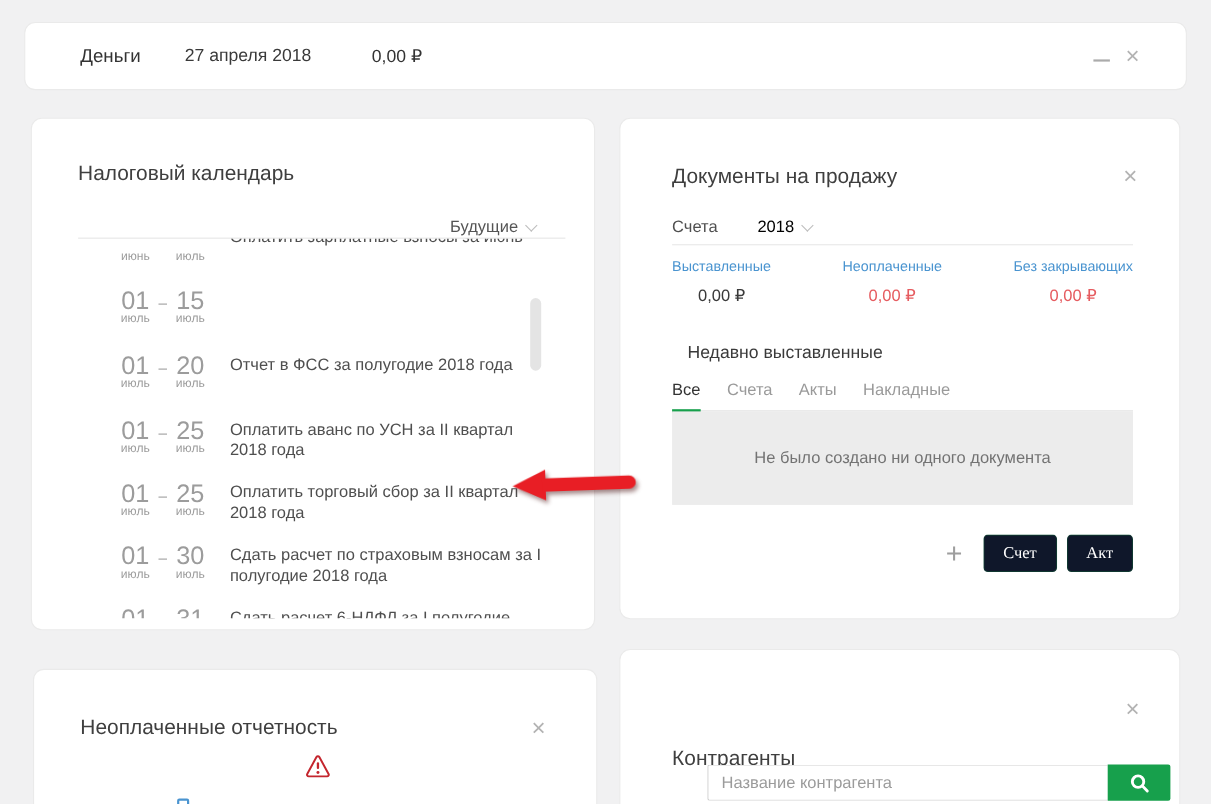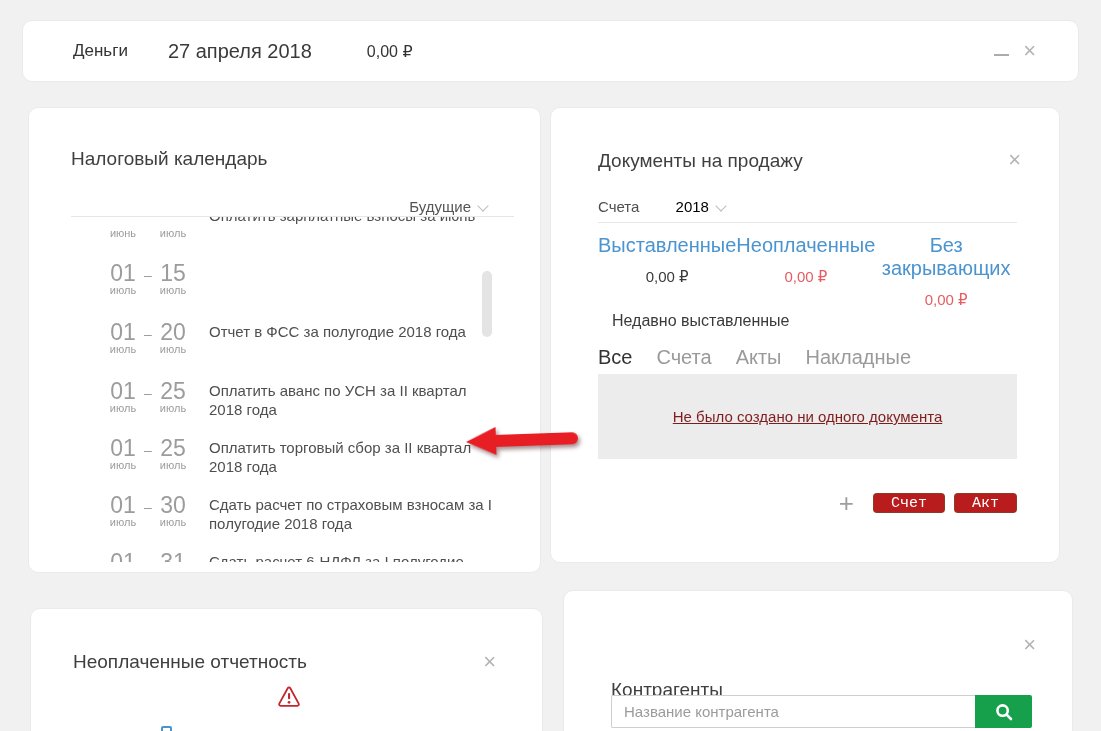--- a/index.html
+++ b/index.html
@@ -25,21 +25,21 @@
   }
   .chev {
     display:inline-block; width:8px; height:8px;
     border-right:1.5px solid #bdbdbd; border-bottom:1.5px solid #bdbdbd;
     transform:rotate(45deg); margin-left:8px; vertical-align:2px;
   }
 
   
   .topbar { left:22px; top:20px; width:1057px; height:62px; display:flex; align-items:center; }
   .tb-title  { margin-left:50px; font-size:17px; color:#333; }
-  .tb-date   { margin-left:40px; font-size:20px; color:#3a3a3a; }
+  .tb-date   { margin-left:40px; font-size:16px; color:#3a3a3a; }
   .tb-amount { margin-left:55px; font-size:16px; color:#333; }
   .tb-icons  { position:absolute; right:42px; top:0; height:100%; display:flex; align-items:center; gap:14px; }
   .min-bar   { width:15px; height:2px; background:#ababab; margin-top:8px; cursor:pointer; }
   .tb-icons .close-x { position:static; }
 
   
   .tax-card { left:28px; top:107px; width:513px; height:466px; }
   .tc-title { position:absolute; left:42px; top:40px; font-size:19px; color:#3f3f3f; }
   .tc-filter { position:absolute; right:53px; top:90px; font-size:15px; color:#555; cursor:pointer; }
   .tc-sep { position:absolute; left:42px; right:26px; top:108px; border-top:1px solid #e6e6e6; }
@@ -59,63 +59,63 @@
   
   .arrow-wrap { position:absolute; left:466px; top:426px; width:114px; height:28px;
                 transform:rotate(-2deg); filter:drop-shadow(2px 3px 2px rgba(60,0,0,0.45)); z-index:9; }
   .arrow-head { position:absolute; left:0; top:0; width:0; height:0;
                 border-top:14px solid transparent; border-bottom:14px solid transparent;
                 border-right:30px solid #e81e25; }
   .arrow-body { position:absolute; left:27px; top:8px; width:85px; height:12px;
                 background:#e81e25; border-radius:0 6px 6px 0; }
 
   
-  .sales-card { left:550px; top:107px; width:510px; height:456px; }
+  .sales-card { left:563px; top:107px; width:510px; height:456px; }
   .sd-title { position:absolute; left:47px; top:42px; font-size:19px; color:#3f3f3f; }
   .sd-close { right:38px; top:44px; }
   .sd-type-row { position:absolute; left:47px; top:90px; font-size:15px; }
   .sd-type { color:#4f4f4f; }
   .sd-year { color:#000000; margin-left:32px; cursor:pointer; }
   .sd-sep { position:absolute; left:47px; right:42px; top:114px; border-top:1px solid #e8e8e8; }
   .sd-stats { position:absolute; left:47px; right:42px; top:126px; display:flex; justify-content:space-between; }
   .stat { text-align:center; }
-  .stat-label { font-size:20px; color:#4a94d0; cursor:pointer; text-decoration:none; display:block; }
+  .stat-label { font-size:13px; color:#4a94d0; cursor:pointer; text-decoration:none; display:block; }
   .stat-value { font-size:15px; margin-top:11px; }
   .stat-value.dark { color:#3a3a3a; }
   .stat-value.red  { color:#e65c60; }
   .sd-recent { position:absolute; left:47px; top:204px; font-size:16px; color:#3a3a3a;margin-left:14px; }
   .sd-tabs { position:absolute; left:47px; right:42px; top:238px; display:flex; gap:24px;
              border-bottom:1px solid #e2e2e2; }
-  .tab { font-size:20px; color:#9a9a9a; padding-bottom:9px; cursor:pointer; }
+  .tab { font-size:15px; color:#9a9a9a; padding-bottom:9px; cursor:pointer; }
   .tab.active { color:#333; border-bottom:3px solid #17a04c; margin-bottom:-2px; }
   .sd-empty { position:absolute; left:47px; right:42px; top:266px; height:85px; background:#ececec;
               display:flex; align-items:center; justify-content:center; }
-  .sd-empty span { font-size:15px; color:#7f1d1d;text-decoration:underline; }
+  .sd-empty span { font-size:15px; color:#737373; }
   .sd-btns { position:absolute; right:42px; top:378px; display:flex; align-items:center; gap:9px; }
   .plus { font-size:26px; color:#9e9e9e; margin-right:10px; cursor:pointer; line-height:34px; }
-  .green-btn { height:20px; padding:0 17px; background:#b91c1c; border:1px solid #14914442;
+  .green-btn { height:34px; padding:0 17px; background:#0f172a; border:1px solid #14914442;
                border-radius:4px; color:#fff; font-size:15px; cursor:pointer;
-               font-family:Liberation Mono, monospace; }
+               font-family:Liberation Serif, serif; }
 
   
   .ereport-card { left:30px; top:608px; width:513px; height:260px; }
   .er-title { position:absolute; left:42px; top:42px; font-size:19px; color:#3f3f3f; }
   .er-close { right:46px; top:45px; }
   .er-warning { position:absolute; left:246px; top:77px; }
   .er-bluefrag { position:absolute; left:130px; top:117px; width:11px; height:12px;
                  border:2px solid #4a94d0; border-radius:2px; }
 
   
   .contr-card { left:563px; top:590px; width:510px; height:260px; }
   .ct-title { position:absolute; left:47px; top:44px; font-size:19px; color:#3f3f3f;margin-top:44px; }
   .ct-close { right:36px; top:46px; }
   .ct-search { position:absolute; left:47px; top:104px; display:flex; }
   .ct-input { width:364px; height:33px; border:1px solid #cfcfcf; border-right:none;
               border-radius:2px 0 0 2px; padding:0 12px; font-size:15px; color:#444;
-              font-family:"Liberation Sans","DejaVu Sans",sans-serif; outline:none; }
+              font-family:"Liberation Sans","DejaVu Sans",sans-serif; outline:none;margin-left:32px; }
   .ct-input::placeholder { color:#9b9b9b; }
   .ct-btn { width:57px; height:33px; background:#17a04c; border:none; border-radius:0 2px 2px 0;
             display:flex; align-items:center; justify-content:center; cursor:pointer; }
 </style>
 </head>
 <body>
 
 <div class="card topbar">
   <span class="tb-title">Деньги</span>
   <span class="tb-date">27 апреля 2018</span>

